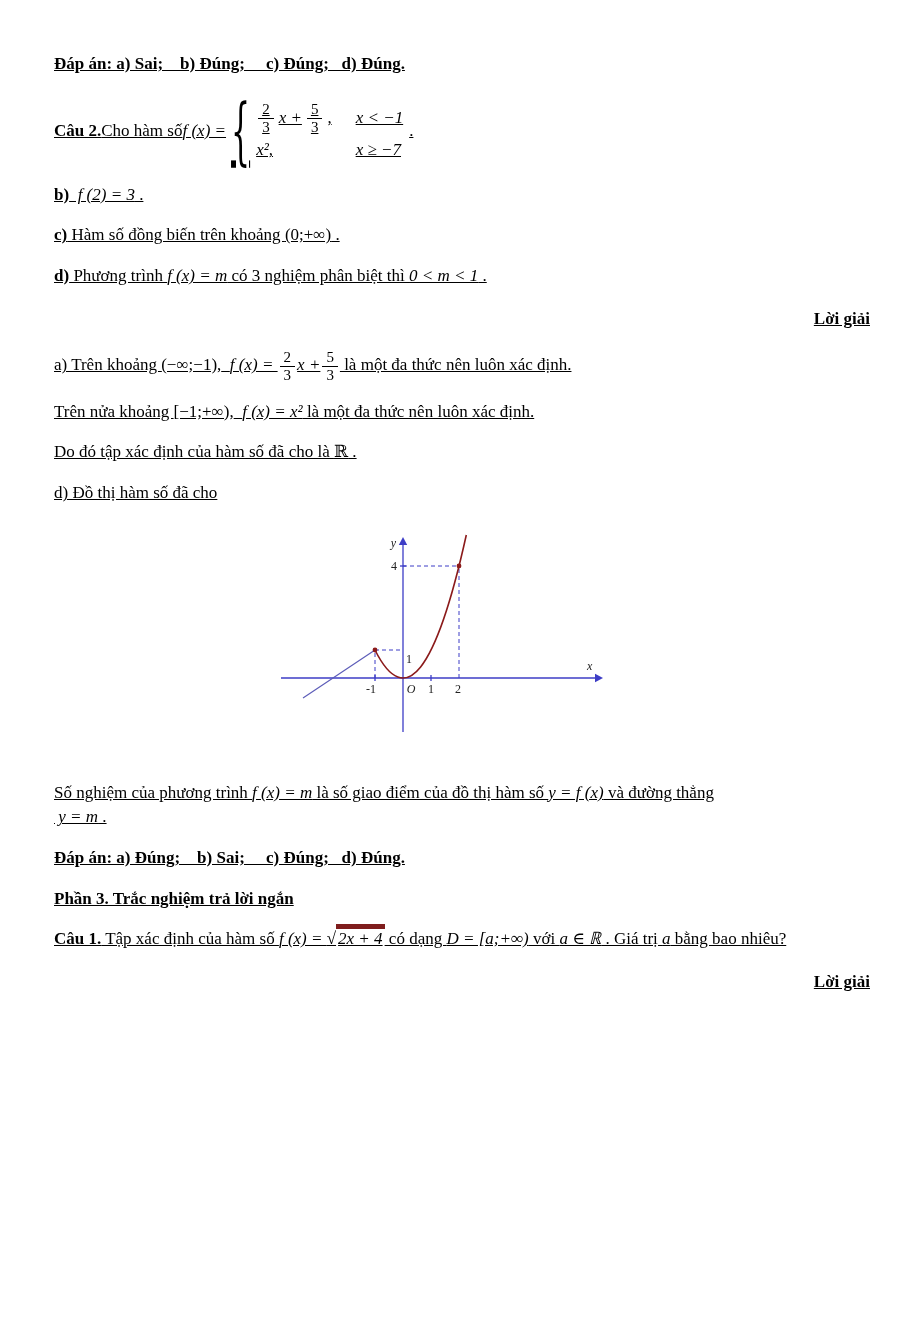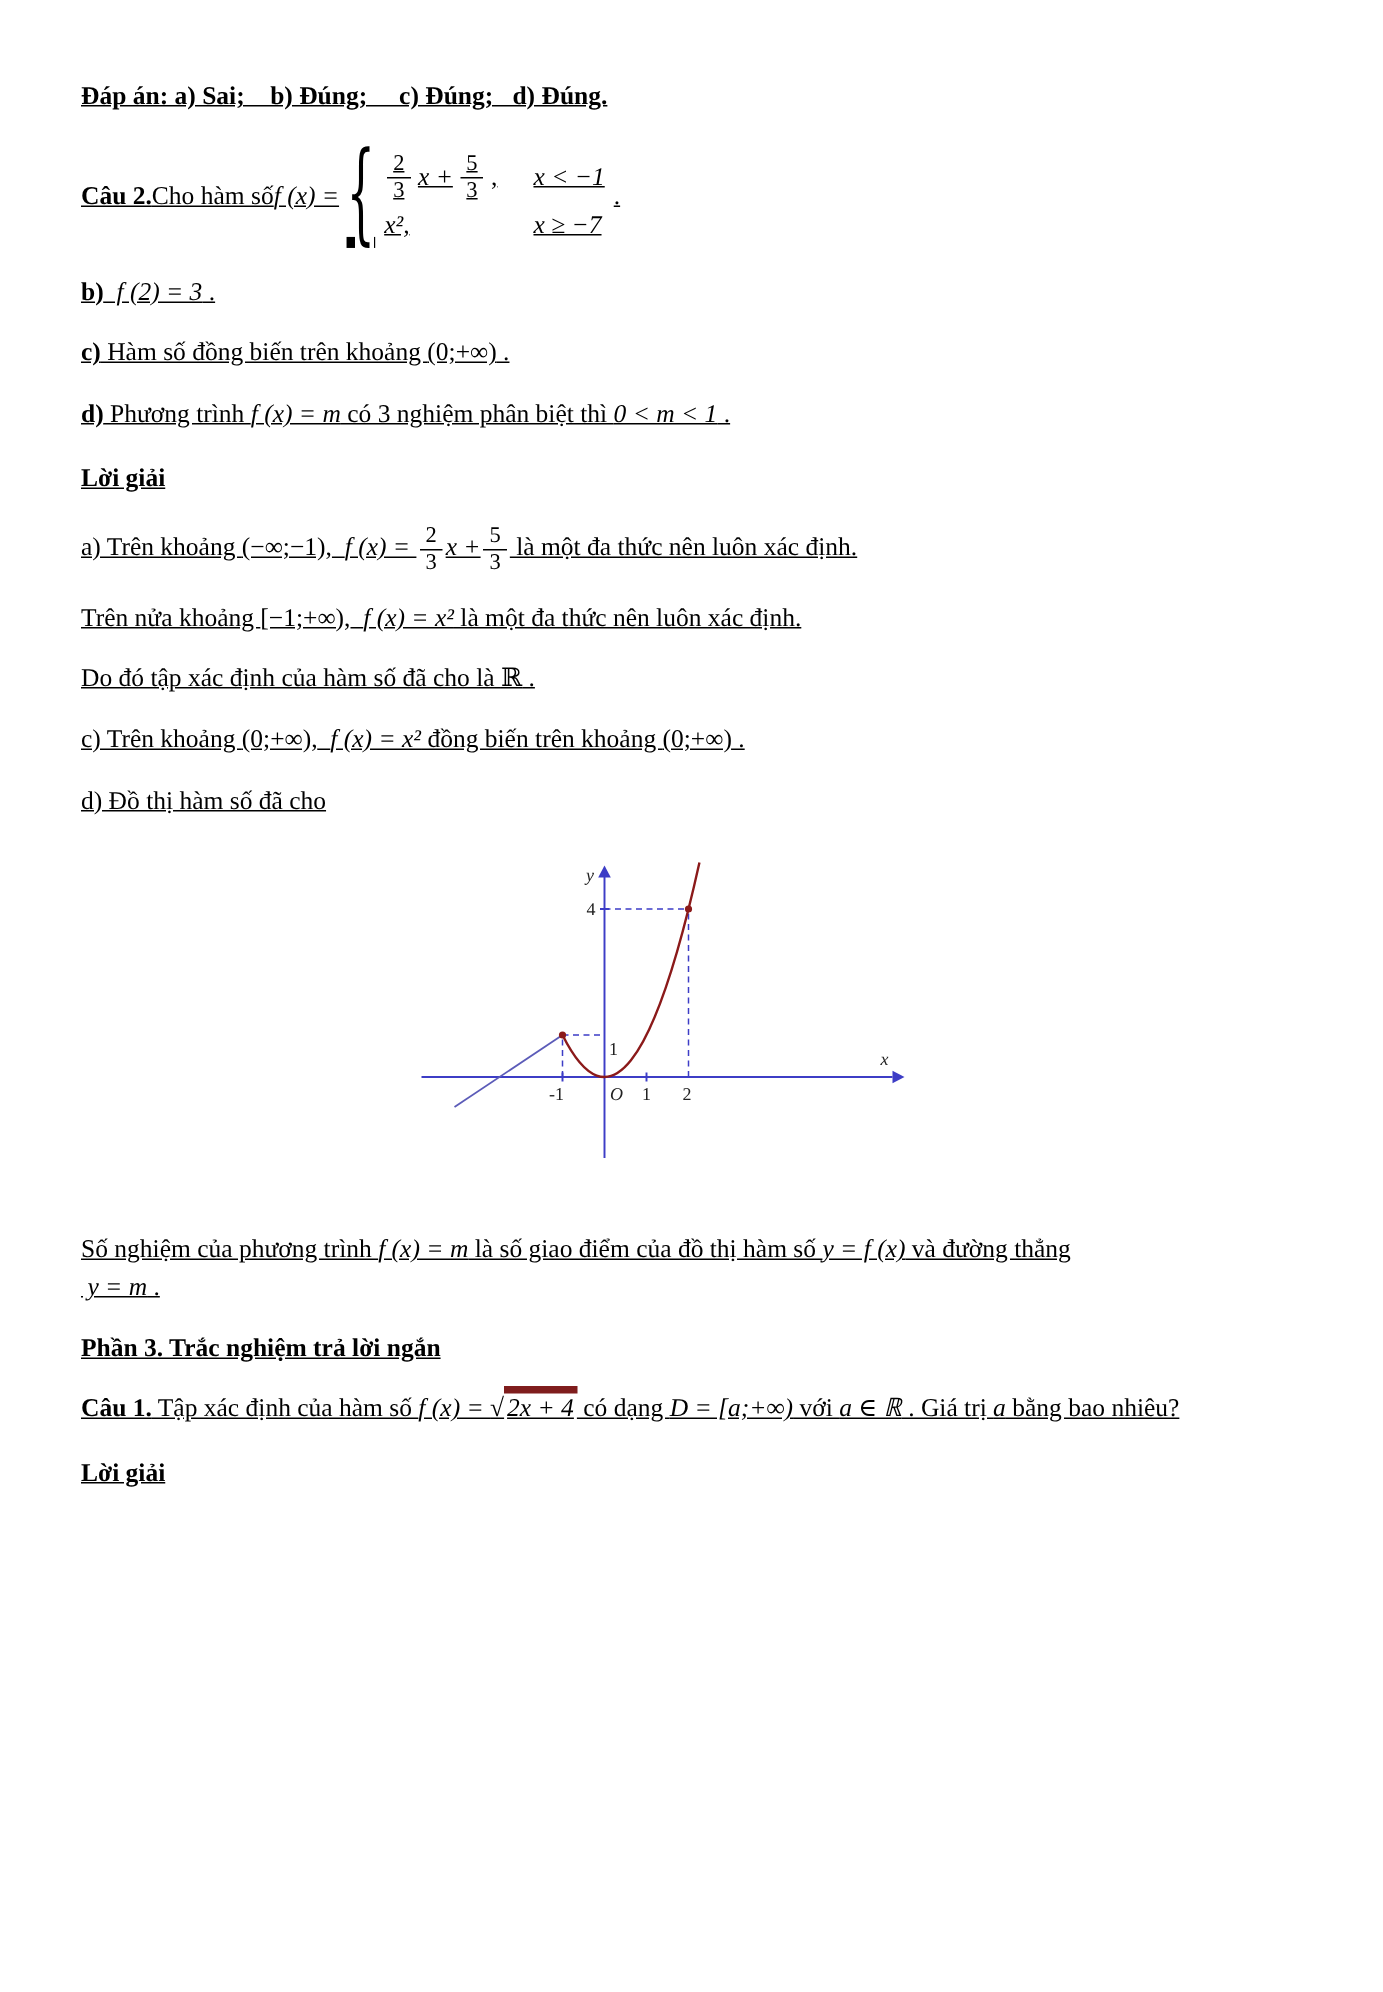--- a/index.html
+++ b/index.html
@@ -8,21 +8,21 @@
     width: 922px; height: 1328px; overflow: hidden;
     font-family: "Liberation Serif", "DejaVu Serif", serif;
     font-size: 17px; color: #000;
   }
   .page { padding: 52px 52px 30px 54px; text-decoration: underline; }
   p, .line { margin: 0 0 16px 0; line-height: 1.45; }
   .bold { font-weight: bold; }
   .m { font-style: italic; }
   .mu { font-style: normal; }
   .just { text-align: justify; }
-  .heading { text-align: left; font-weight: bold; margin: 18px 0 18px 0; }
+  .heading { text-align: right; font-weight: bold; margin: 18px 0 18px 0; }
 
   
   .frac {
     display: inline-flex; flex-direction: column; align-items: center;
     vertical-align: middle; line-height: 1.12; font-size: 15px;
     margin: 0 2px; text-align: center; font-style: normal;
   }
   .frac .num { padding: 0 4px; border-bottom: 1px solid #000; display: block; }
   .frac .den { padding: 0 4px; display: block; }
 
@@ -108,21 +108,20 @@
       </span><span class="m">x +</span><span class="frac">
         <span class="num">5</span>
         <span class="den">3</span>
       </span><span> là một đa thức nên luôn xác định.</span></p>
 
   <p><span>Trên nửa khoảng </span><span class="mu">[−1;+∞),</span><span>&nbsp; </span><span class="m">f (x) = x²</span><span> là một đa thức nên luôn xác định.</span></p>
 
   <p><span>Do đó tập xác định của hàm số đã cho là </span><span class="mu">ℝ</span><span> .</span></p>
 
 
-  <p><span>c) Trên khoảng </span><span class="mu">(0;+∞),</span><span>&nbsp; </span><span class="m">f (x) = x²</span><span> đồng biến trên khoảng </span><span class="mu">(0;+∞)</span><span> .</span></p>
 
   <p>d) Đồ thị hàm số đã cho</p>
 
   <div class="graph-wrap">
     <svg width="336" height="210" viewBox="0 0 336 210">
       <path class="dash" d="M98 146 L98 118 M98 118 L126 118" stroke="#3d3dc6"></path>
       <path class="dash" d="M182 146 L182 34 M126 34 L182 34" stroke="#3d3dc6"></path>
 
       <line class="axis" x1="4" y1="146" x2="318" y2="146"></line>
       <polygon class="axis-fill" points="318,141.8 326,146 318,150.2"></polygon>
@@ -146,20 +145,21 @@
       <text class="tlabel" x="120" y="38" text-anchor="end">4</text>
       <text class="tlabel" x="129" y="131">1</text>
       <text class="tlabel it" x="310" y="138">x</text>
       <text class="tlabel it" x="119" y="15" text-anchor="end">y</text>
     </svg>
   </div>
 
   <p><span>Số nghiệm của phương trình </span><span class="m">f (x) = m</span><span> là số giao điểm của đồ thị hàm số </span><span class="m">y = f (x)</span><span> và đường thẳng</span><br><span class="m">&nbsp;y = m</span><span> .</span></p>
 
 
+  <p class="bold">Đáp án: a) Đúng;&nbsp;&nbsp;&nbsp; b) Sai;&nbsp;&nbsp;&nbsp;&nbsp; c) Đúng;&nbsp;&nbsp; d) Đúng.</p>
 
   <p class="bold">Phần 3. Trắc nghiệm trả lời ngắn</p>
 
   <p class="just"><span class="bold">Câu 1.</span><span> Tập xác định của hàm số </span><span class="m">f (x) = </span><span class="sqrt"><span class="sign">√</span><span class="radicand">2x + 4</span></span><span> có dạng </span><span class="m">D = [a;+∞)</span><span> với </span><span class="m">a ∈ ℝ</span><span> . Giá trị </span><span class="m">a</span><span> bằng bao nhiêu?</span></p>
 
   <p class="heading">Lời giải</p>
 
 </div>
 
 </body></html>

